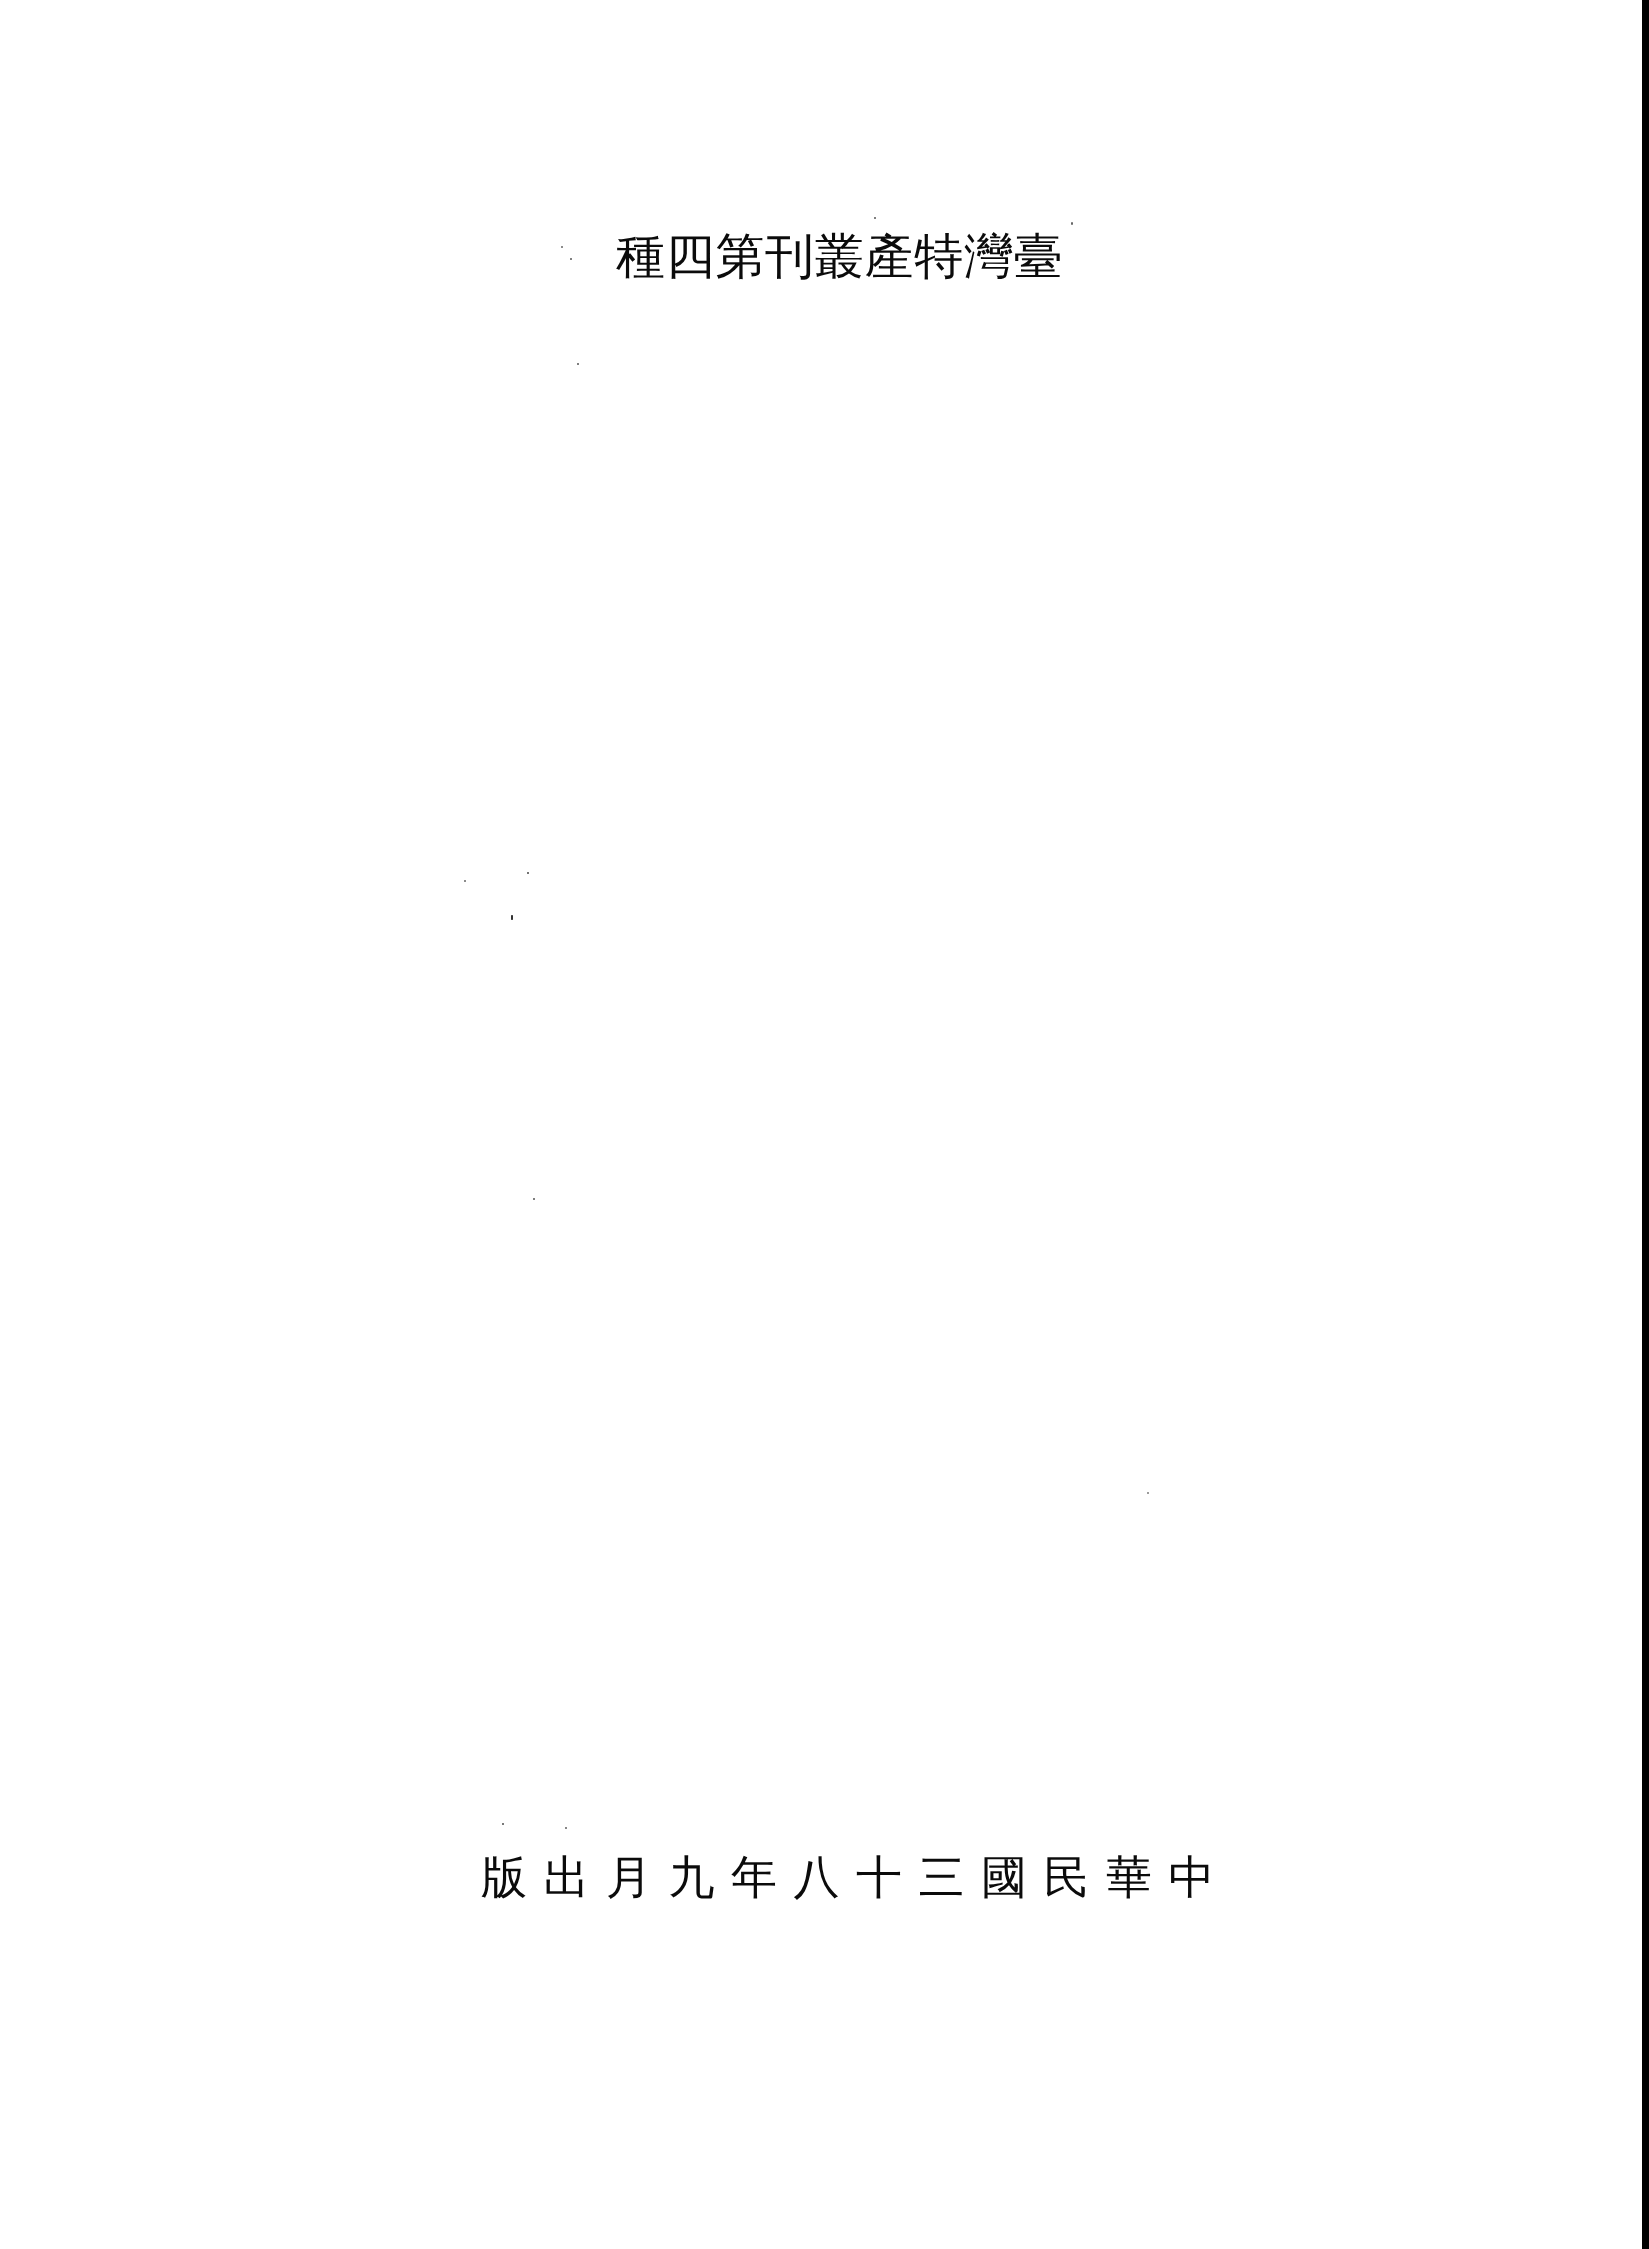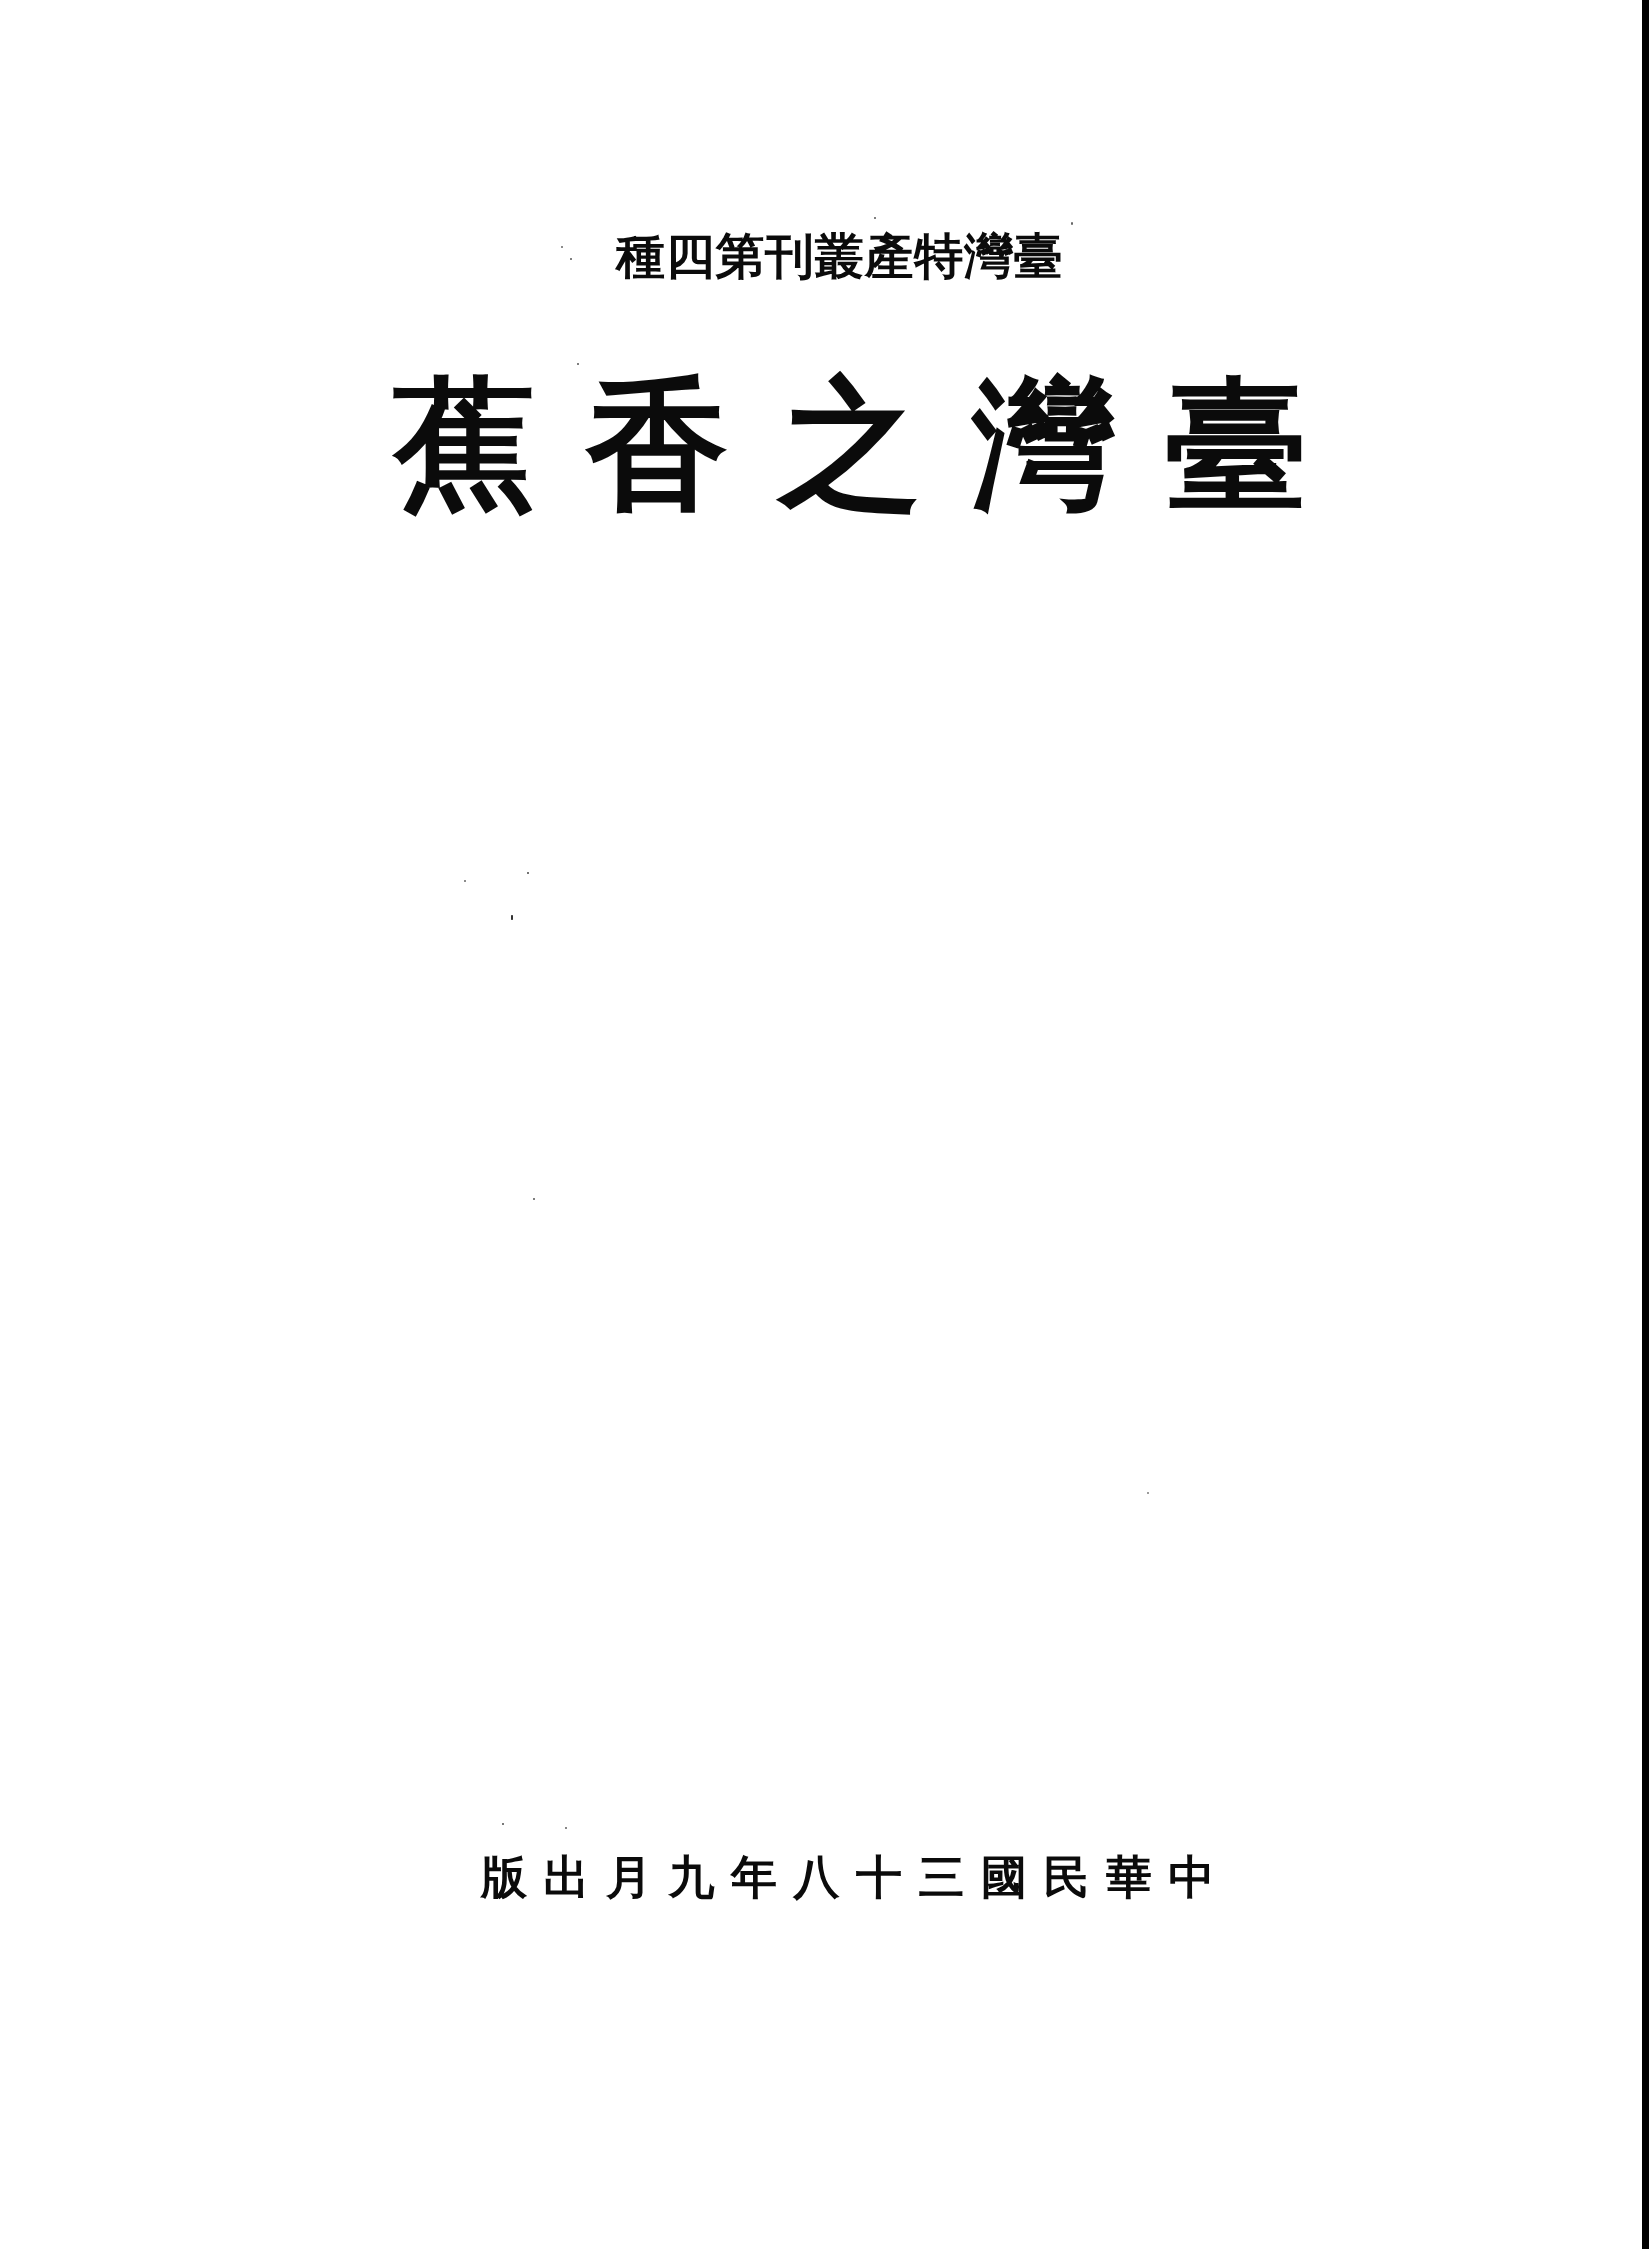--- a/index.html
+++ b/index.html
@@ -13,21 +13,21 @@
     height: 2250px;
     background: #ffffff;
     overflow: hidden;
     font-family: "Liberation Serif", "DejaVu Serif", serif;
     color: #0b0b0b;
   }
   .line {
     position: absolute;
     white-space: nowrap;
     line-height: 1;
-    font-weight: bold;
+    font-weight: normal;
     color: #0b0b0b;
     text-align: center;
   }
   
   .series {
     left: 616px;
     top: 232px;
     font-size: 49px;
     letter-spacing: 0.7px;
   }
@@ -67,21 +67,20 @@
     border-radius: 50%;
   }
 </style>
 </head>
 <body>
 
 <div class="page">
 
   <div class="line series">種四第刊叢產特灣臺</div>
 
-  <div class="line title">蕉香之灣臺</div>
 
 
   <div class="line imprint">版出月九年八十三國民華中</div>
 
   <div class="edge-strip"></div>
 
   <div class="speck" style="left:874px;top:217px;width:2.2px;height:2.2px;background:#555;"></div>
   <div class="speck" style="left:1071px;top:222px;width:2.2px;height:3px;background:#666;"></div>
   <div class="speck" style="left:561px;top:246px;width:1.5px;height:1.5px;background:#777;"></div>
   <div class="speck" style="left:570px;top:258px;width:1.5px;height:2.2px;background:#666;"></div>

